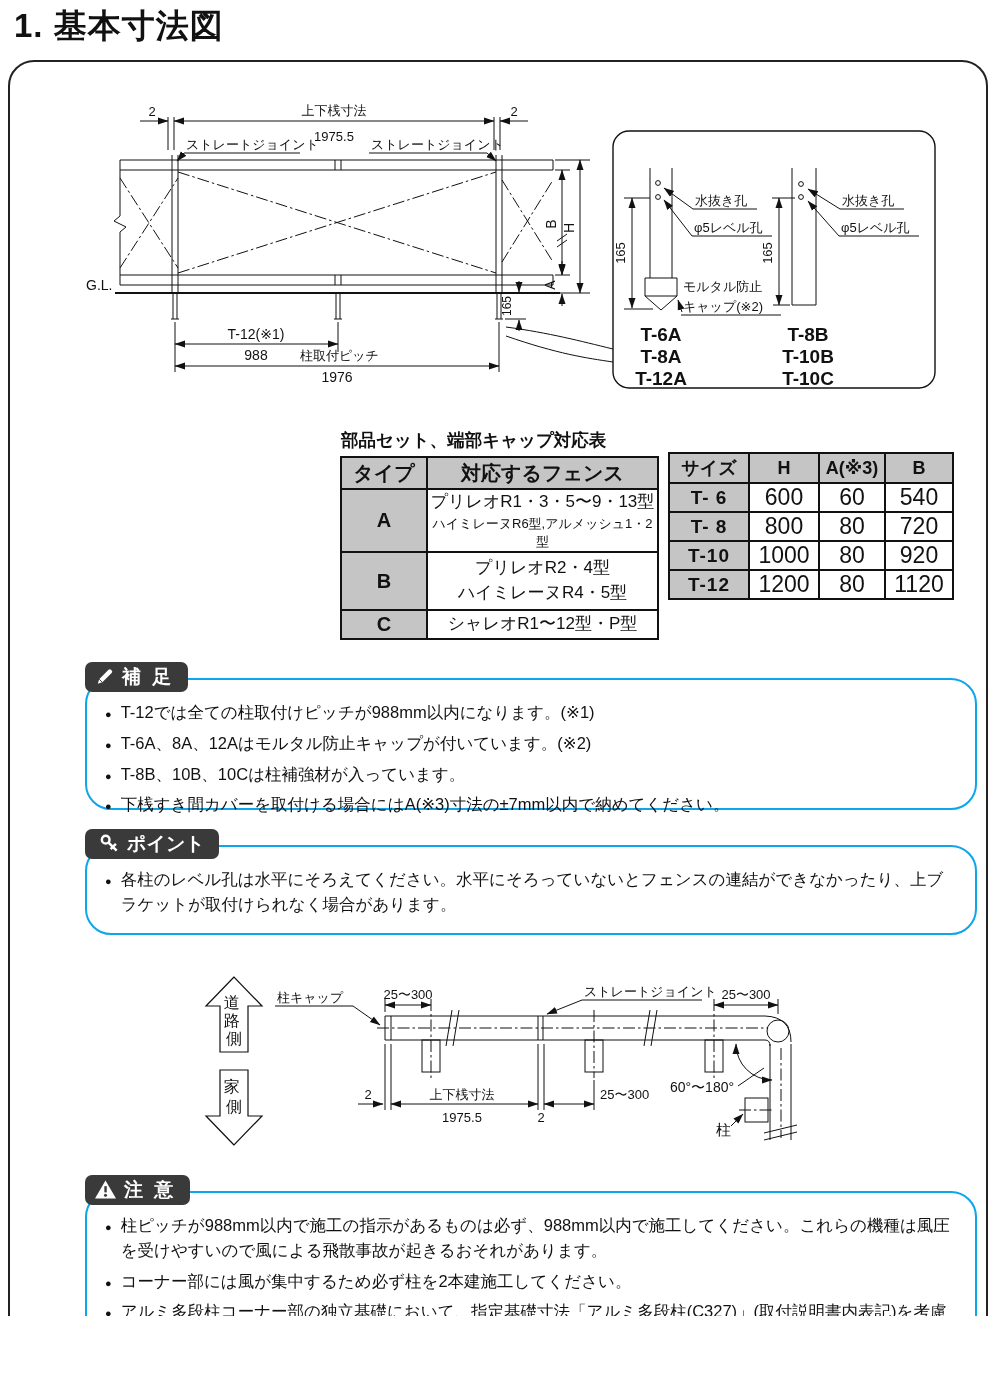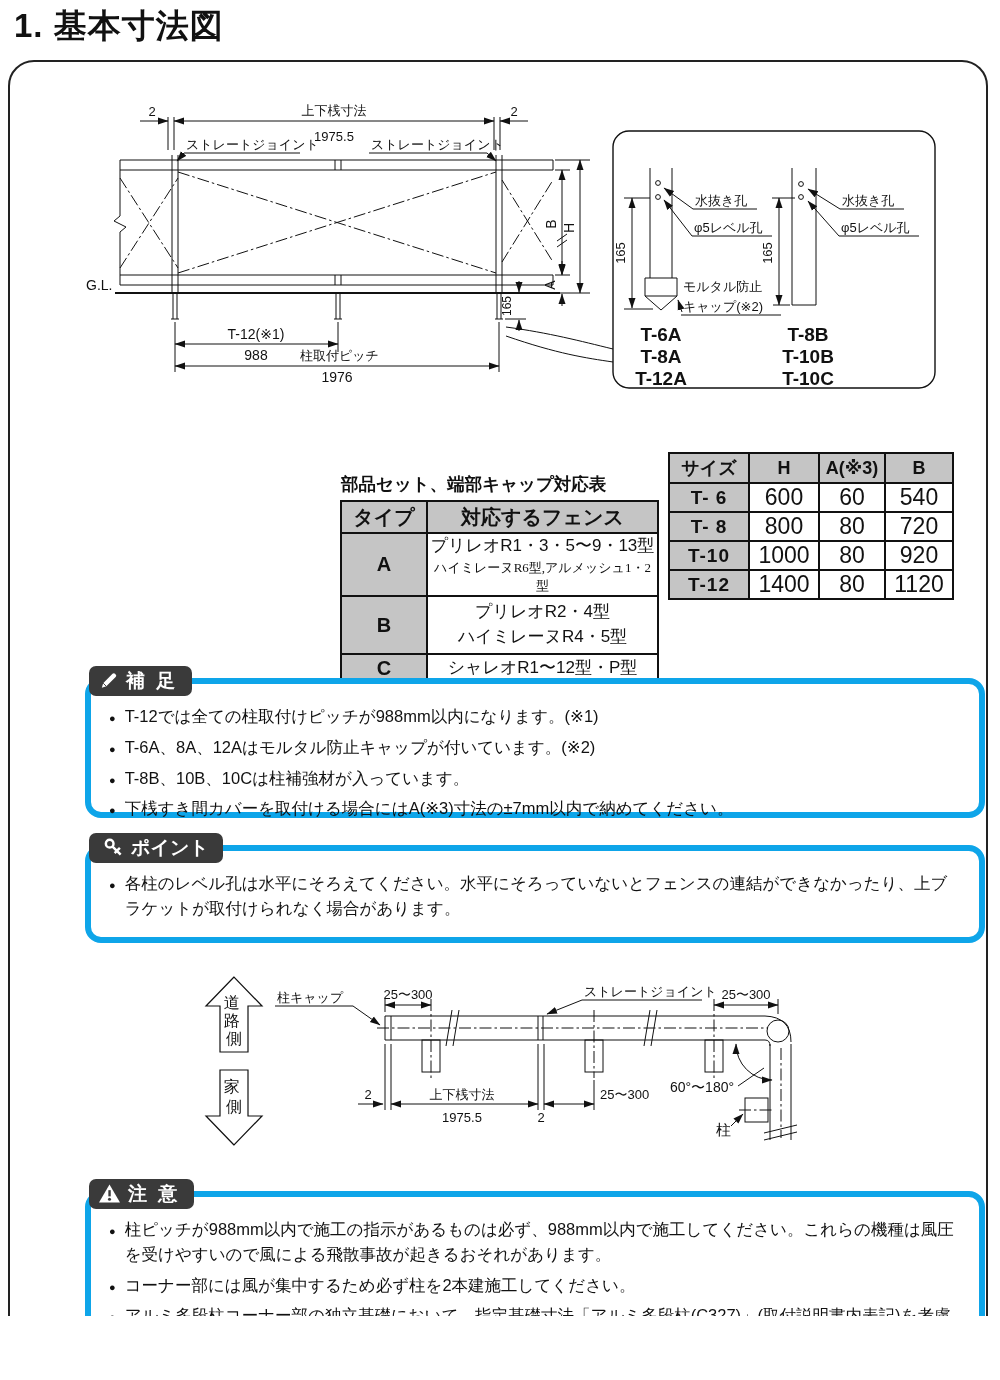--- a/index.html
+++ b/index.html
@@ -20,26 +20,26 @@
   .tm{font-size:19px;font-weight:600;}
   
   .tblwrap{position:absolute;}
   .tbl-title{font-size:17.5px;font-weight:bold;margin:0 0 4px 1px;}
   table{border-collapse:collapse;table-layout:fixed;}
   td,th{border:2px solid #111;text-align:center;vertical-align:middle;padding:0;}
   .gray{background:#c5c5c5;}
   .pt th{font-size:20px;font-weight:bold;height:30px;}
   .pt .typecell{font-size:20px;font-weight:bold;}
   .pt .f1{font-size:17px;line-height:1.45;}
-  .pt .f2{font-size:13px;line-height:1.4;font-family:Liberation Serif, serif;}
+  .pt .f2{font-size:13px;line-height:1.4;}
   .st th{font-size:18px;font-weight:bold;height:28px;}
   .st td{font-size:23px;height:27px;}
   .st td.szc{font-size:19px;font-weight:600;letter-spacing:1px;}
   
-  .nbox{position:absolute;border:6px solid #0ea5e9;border-radius:16px;background:#fff;}
+  .nbox{position:absolute;border:2px solid #0ea5e9;border-radius:26px;background:#fff;}
   .badge{position:absolute;top:-18px;left:-2px;display:inline-flex;align-items:center;gap:7px;
          background:#3a3a3a;color:#fff;font-size:19px;font-weight:bold;
          padding:4px 14px 5px 9px;border-radius:7px;letter-spacing:3px;line-height:1;}
   .nitems{padding:20px 20px 8px 18px;}
   .nit{display:flex;gap:9px;font-size:16.5px;line-height:1.5;margin-bottom:6px;}
   .nit::before{content:"●";font-size:11px;margin-top:6px;flex:0 0 auto;}
 </style>
 </head>
 <body>
 
@@ -155,21 +155,21 @@
         <text class="t13" x="841" y="232">φ5レベル孔</text>
         <path class="dl" d="M839,236 H919"></path>
         <line class="dl" x1="839" y1="236" x2="808" y2="201" marker-end="url(#ae)"></line>
         <text class="tm" x="808" y="341" text-anchor="middle">T-8B</text>
         <text class="tm" x="808" y="363" text-anchor="middle">T-10B</text>
         <text class="tm" x="808" y="385" text-anchor="middle">T-10C</text>
       </g>
     </g>
   </svg>
 
-  <div class="tblwrap" style="left:340px;top:428px;margin-top:44px;">
+  <div class="tblwrap" style="left:340px;top:428px;">
     <div class="tbl-title">部品セット、端部キャップ対応表</div>
     <table class="pt">
       <colgroup>
           <col style="width:86px">
           <col style="width:231px">
         </colgroup>
       <tbody>
           <tr>
         <th class="gray">タイプ</th>
         <th class="gray">対応するフェンス</th>
@@ -224,21 +224,21 @@
         <td>720</td>
       </tr>
       <tr>
         <td class="gray szc">T-10</td>
         <td>1000</td>
         <td>80</td>
         <td>920</td>
       </tr>
       <tr>
         <td class="gray szc">T-12</td>
-        <td>1400</td>
+        <td>1200</td>
         <td>80</td>
         <td>1120</td>
       </tr>
     </tbody>
       </table>
   </div>
 
   <div class="nbox" style="left:85px;top:678px;width:888px;height:128px;">
     <div class="badge">
       <svg width="21" height="21" viewBox="0 0 22 22">

